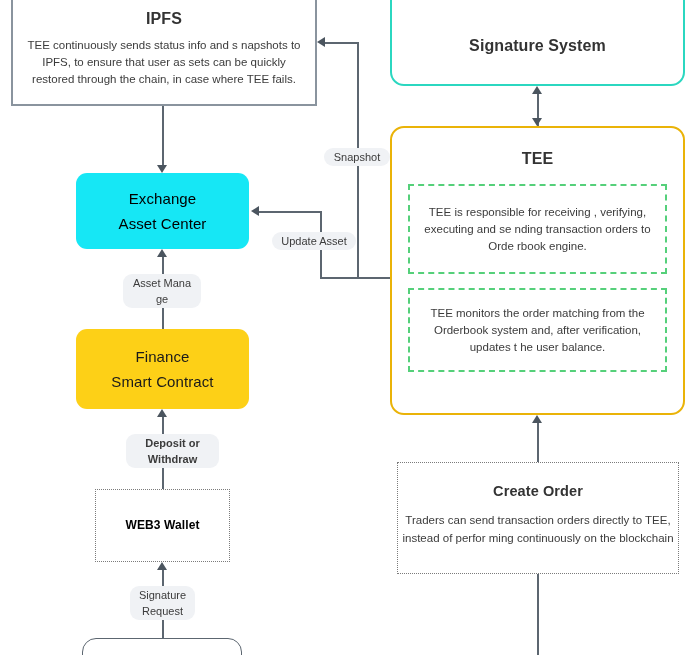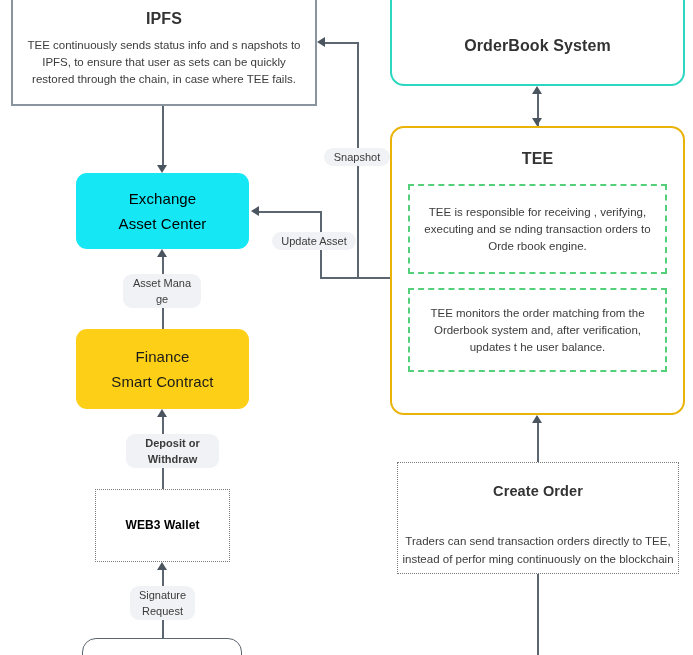--- a/index.html
+++ b/index.html
@@ -118,21 +118,20 @@
     line-height:19px;
   }
 
   
   #createorder{
     left:397px; top:462px; width:282px; height:112px;
     border:1.6px dotted #7b7b7b;
     background:#ffffff;
     justify-content:flex-start;
     padding-top:20px;
-    gap:21px;
   }
   #createorder .title{font-size:14.5px;}
   #createorder .body{font-size:11.5px;line-height:18px;margin-top:12px;}
 
   
   #trader{
     left:82px; top:638px; width:160px; height:60px;
     border:1.6px solid #5c6670;
     border-radius:14px;
     background:#ffffff;
@@ -223,21 +222,21 @@
 
   <div class="elabel" style="left:130px; top:586px; width:65px;">Signature
 Request</div>
 
   <div class="node" id="ipfs">
     <div class="title">IPFS</div>
     <div class="body">TEE continuously sends status info and s napshots to IPFS, to ensure that user as sets can be quickly restored through the chain, in case where TEE fails.</div>
   </div>
 
   <div class="node" id="orderbook">
-    <div class="title">OrderBook System</div>
+    <div class="title">Signature System</div>
   </div>
 
   <div class="node" id="tee">
     <div class="title">TEE</div>
     <div class="tee-inner" id="tee-inner-1">TEE is responsible for receiving , verifying, executing and se nding transaction orders to Orde rbook engine.</div>
     <div class="tee-inner" id="tee-inner-2">TEE monitors the order matching from the Orderbook system and, after verification, updates t he user balance.</div>
   </div>
 
   <div class="node" id="exchange">
     <div class="title">Exchange</div>

